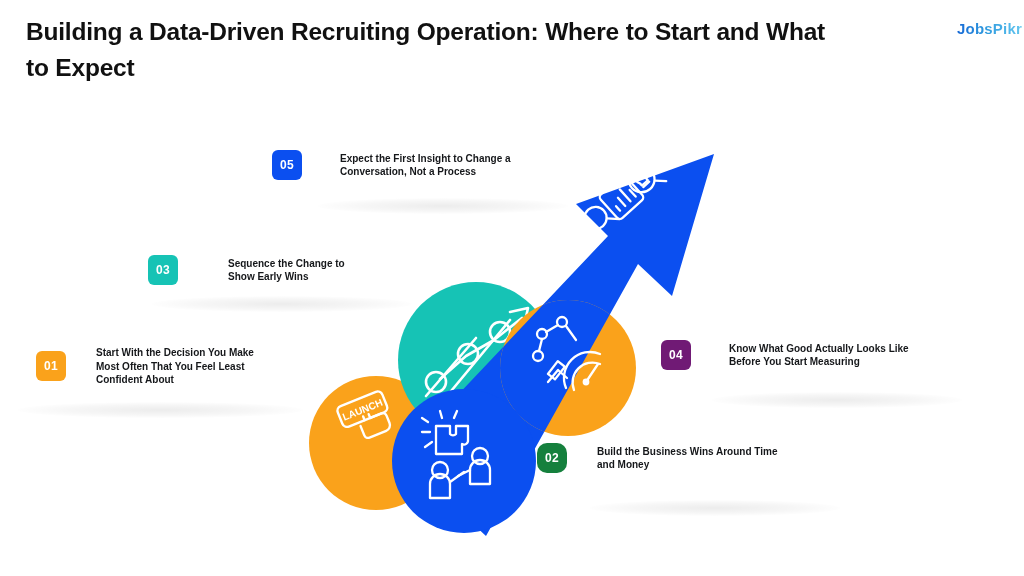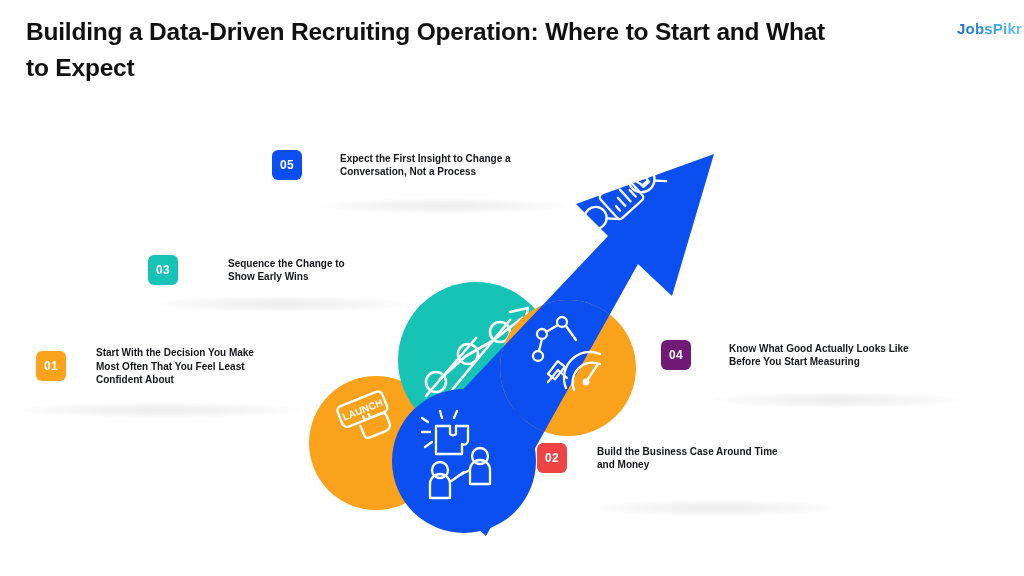--- a/index.html
+++ b/index.html
@@ -306,18 +306,18 @@
 Confident About</div>
   </div>
 
   <div class="item item-04">
     <div class="badge" style="background: #701a75;">04</div>
     <div class="item-text">Know What Good Actually Looks Like
 Before You Start Measuring</div>
   </div>
 
   <div class="item item-02">
-    <div class="badge" style="background: #ef4444;">02</div>
-    <div class="item-text">Build the Business Case Around Time
+    <div class="badge" style="background: #15803d; border-radius: 10px;">02</div>
+    <div class="item-text">Build the Business Wins Around Time
 and Money</div>
   </div>
 
 </div>
 
 </body></html>

